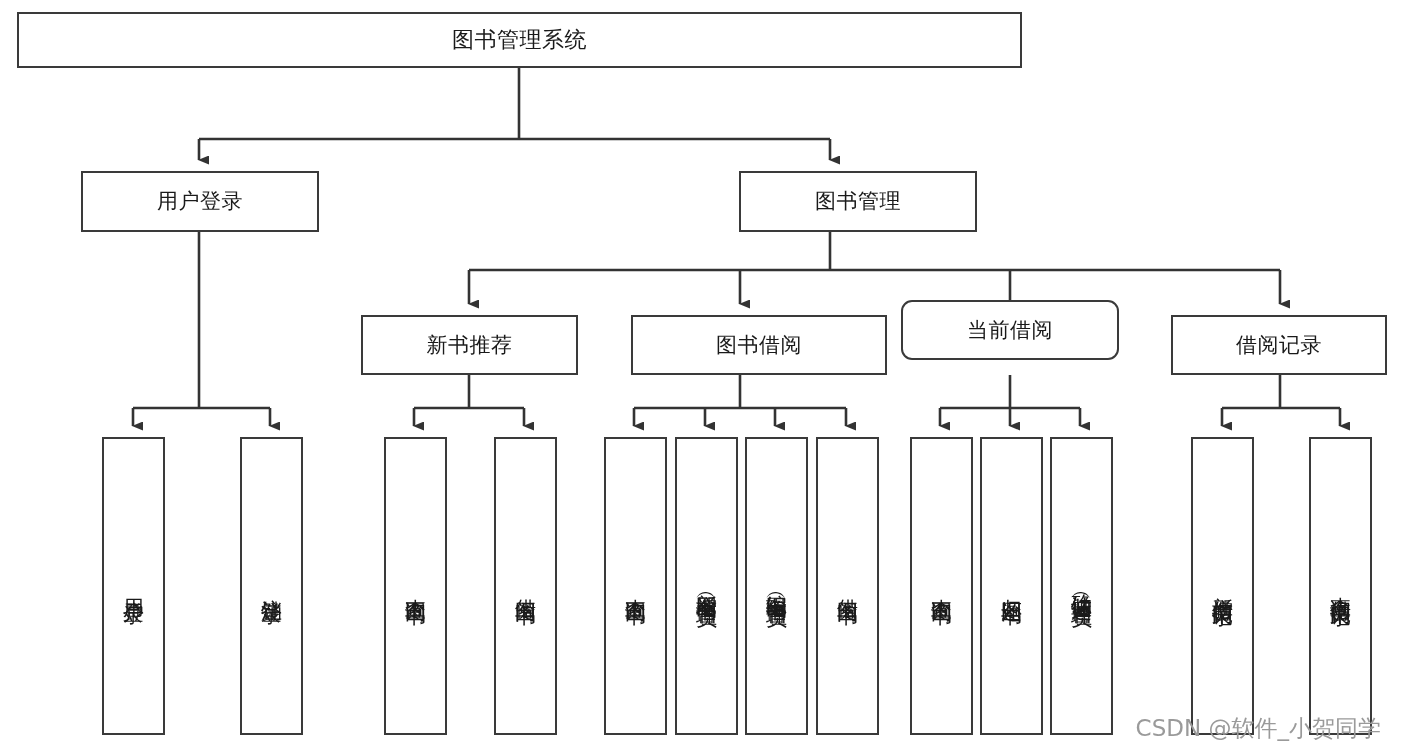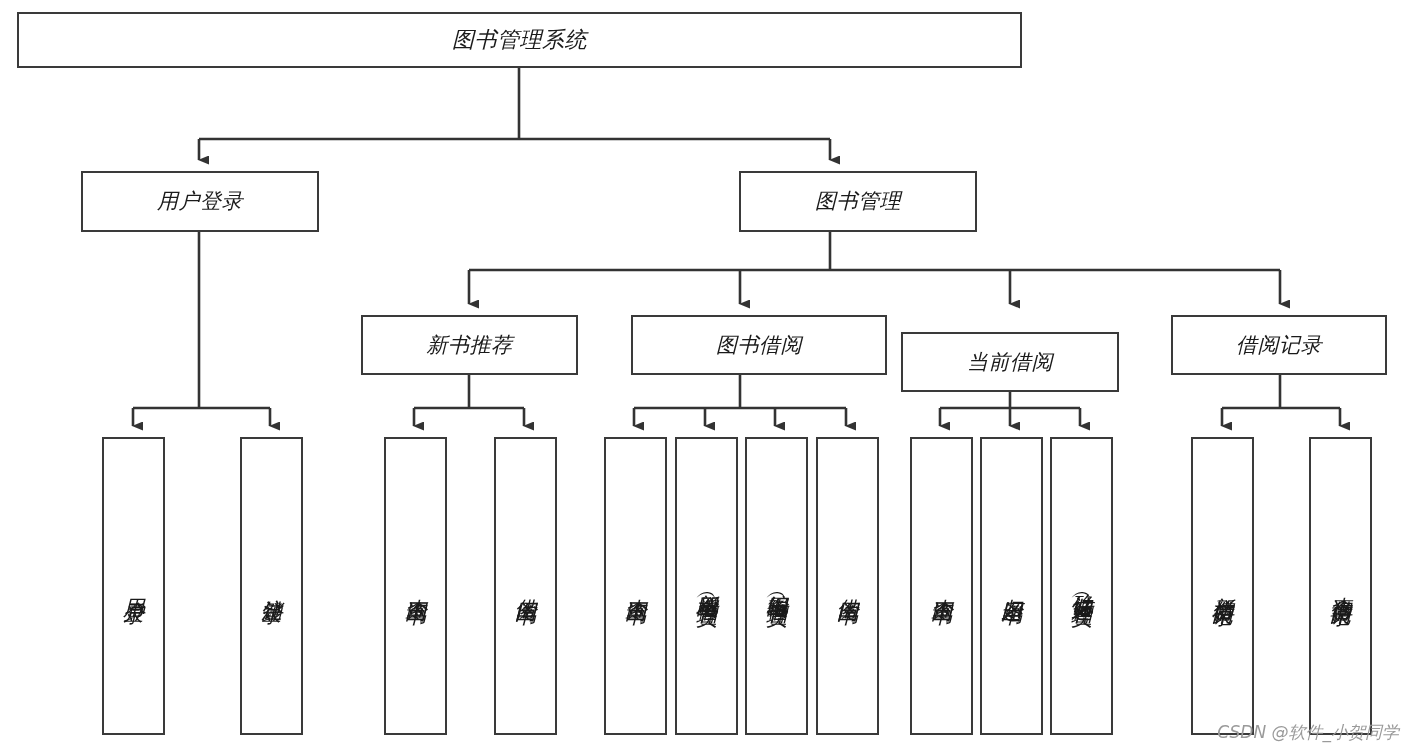--- a/index.html
+++ b/index.html
@@ -10,21 +10,20 @@
   }
   body {
     font-family: "DejaVu Sans", "Liberation Sans", sans-serif;
   }
   #canvas {
     position: relative;
     width: 1405px;
     height: 747px;
     background: #ffffff;
     overflow: hidden;
-    font-style: italic;
   }
   svg.wires {
     position: absolute;
     left: 0;
     top: 0;
     width: 1405px;
     height: 747px;
     pointer-events: none;
   }
   .node {
@@ -60,23 +59,23 @@
     writing-mode: vertical-rl;
     text-orientation: upright;
     font-size: 21px;
     line-height: 1.05;
     letter-spacing: 2px;
     max-height: 268px;
     white-space: normal;
   }
   .watermark {
     position: absolute;
-    right: 6px;
+    right: 24px;
     bottom: 3px;
-    font-size: 17px;
+    font-size: 23px;
     color: #9a9a9a;
     white-space: nowrap;
     font-family: "DejaVu Sans", "Liberation Sans", sans-serif;
     margin-left: 20px;
   }
 </style>
 </head>
 <body>
 
 <div id="canvas">
@@ -144,21 +143,21 @@
   </div>
 
   <div class="node horiz" style="left:361px; top:315px; width:217px; height:60px;">
     <span class="label">新书推荐</span>
   </div>
 
   <div class="node horiz" style="left:631px; top:315px; width:256px; height:60px;justify-content:center;">
     <span class="label">图书借阅</span>
   </div>
 
-  <div class="node horiz" style="left:901px; top:332px; width:218px; height:60px;">
+  <div class="node horiz" style="left:901px; top:300px; width:218px; height:60px;border-radius:11px;">
     <span class="label">当前借阅</span>
   </div>
 
   <div class="node horiz" style="left:1171px; top:315px; width:216px; height:60px;">
     <span class="label">借阅记录</span>
   </div>
 
   <div class="node vert" style="left:102px; top:437px; width:63px; height:298px;">
     <span class="label">用户登录</span>
   </div>

